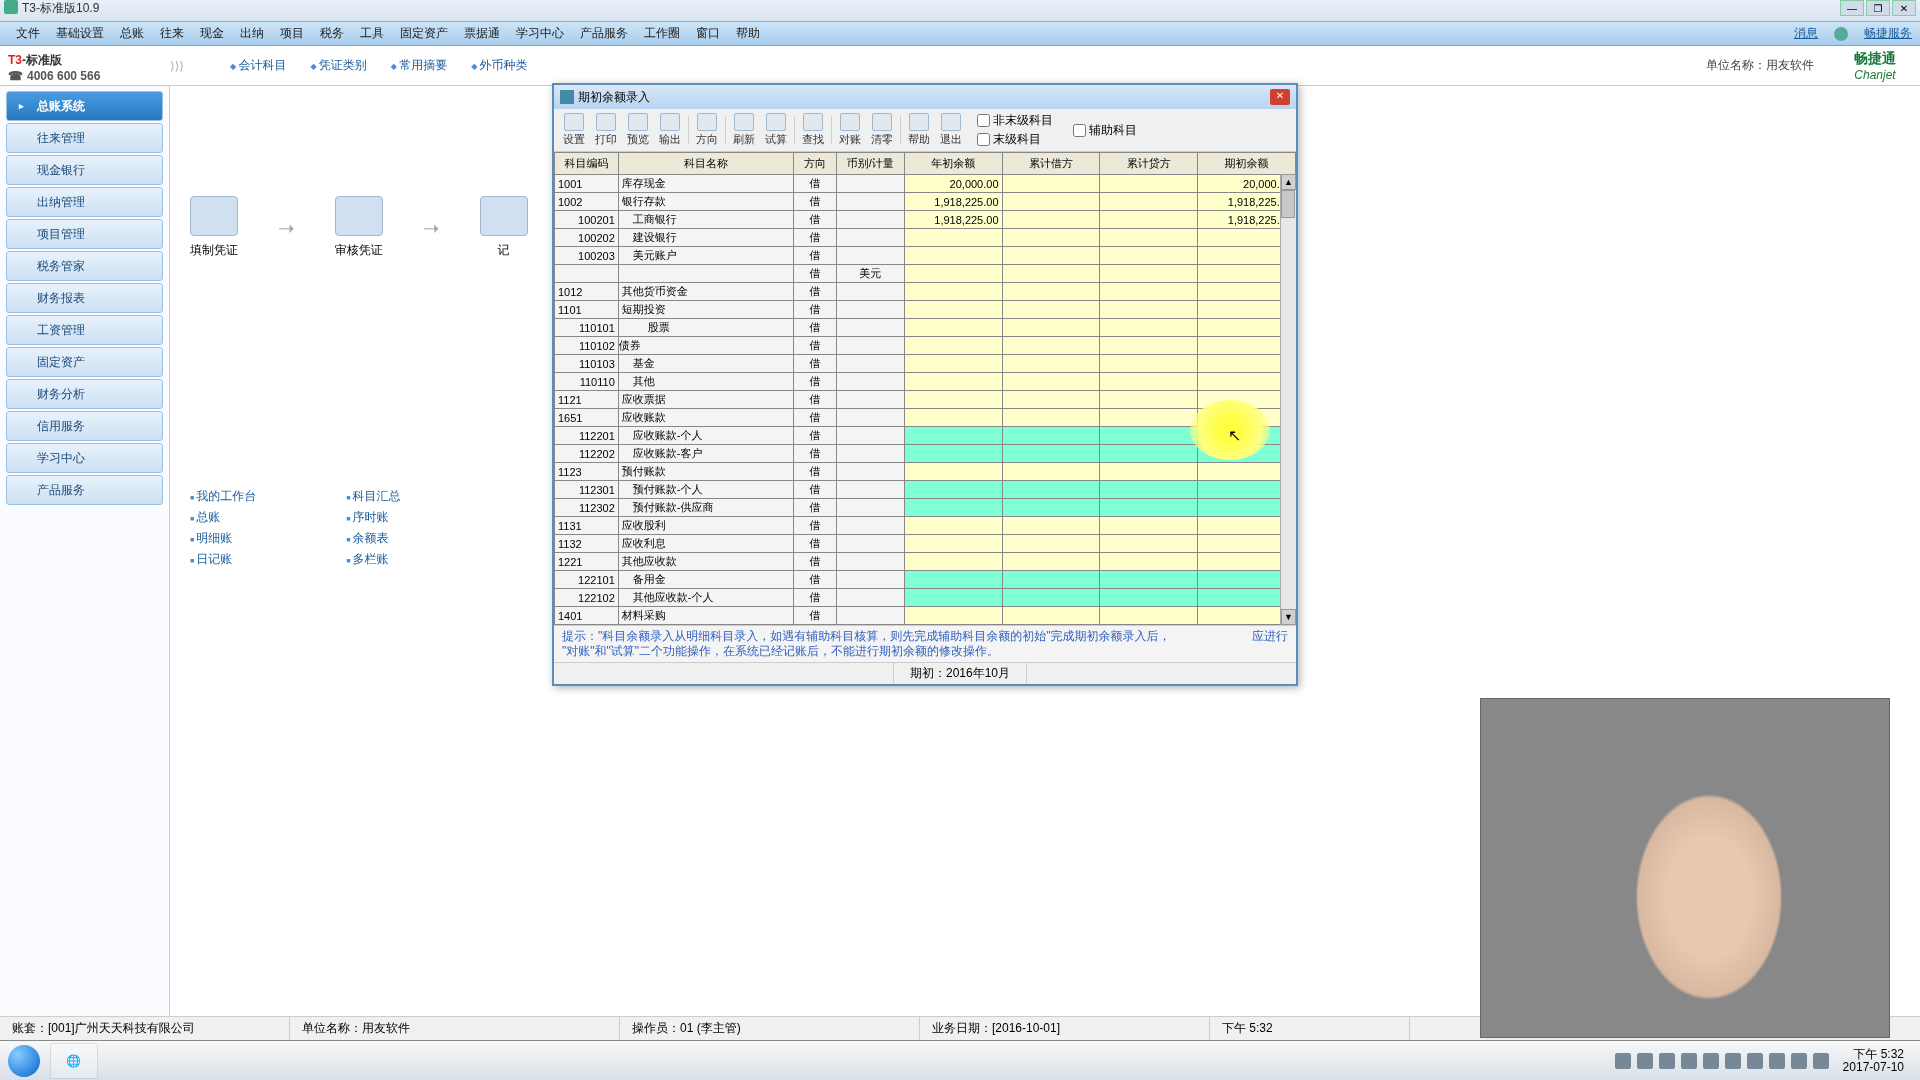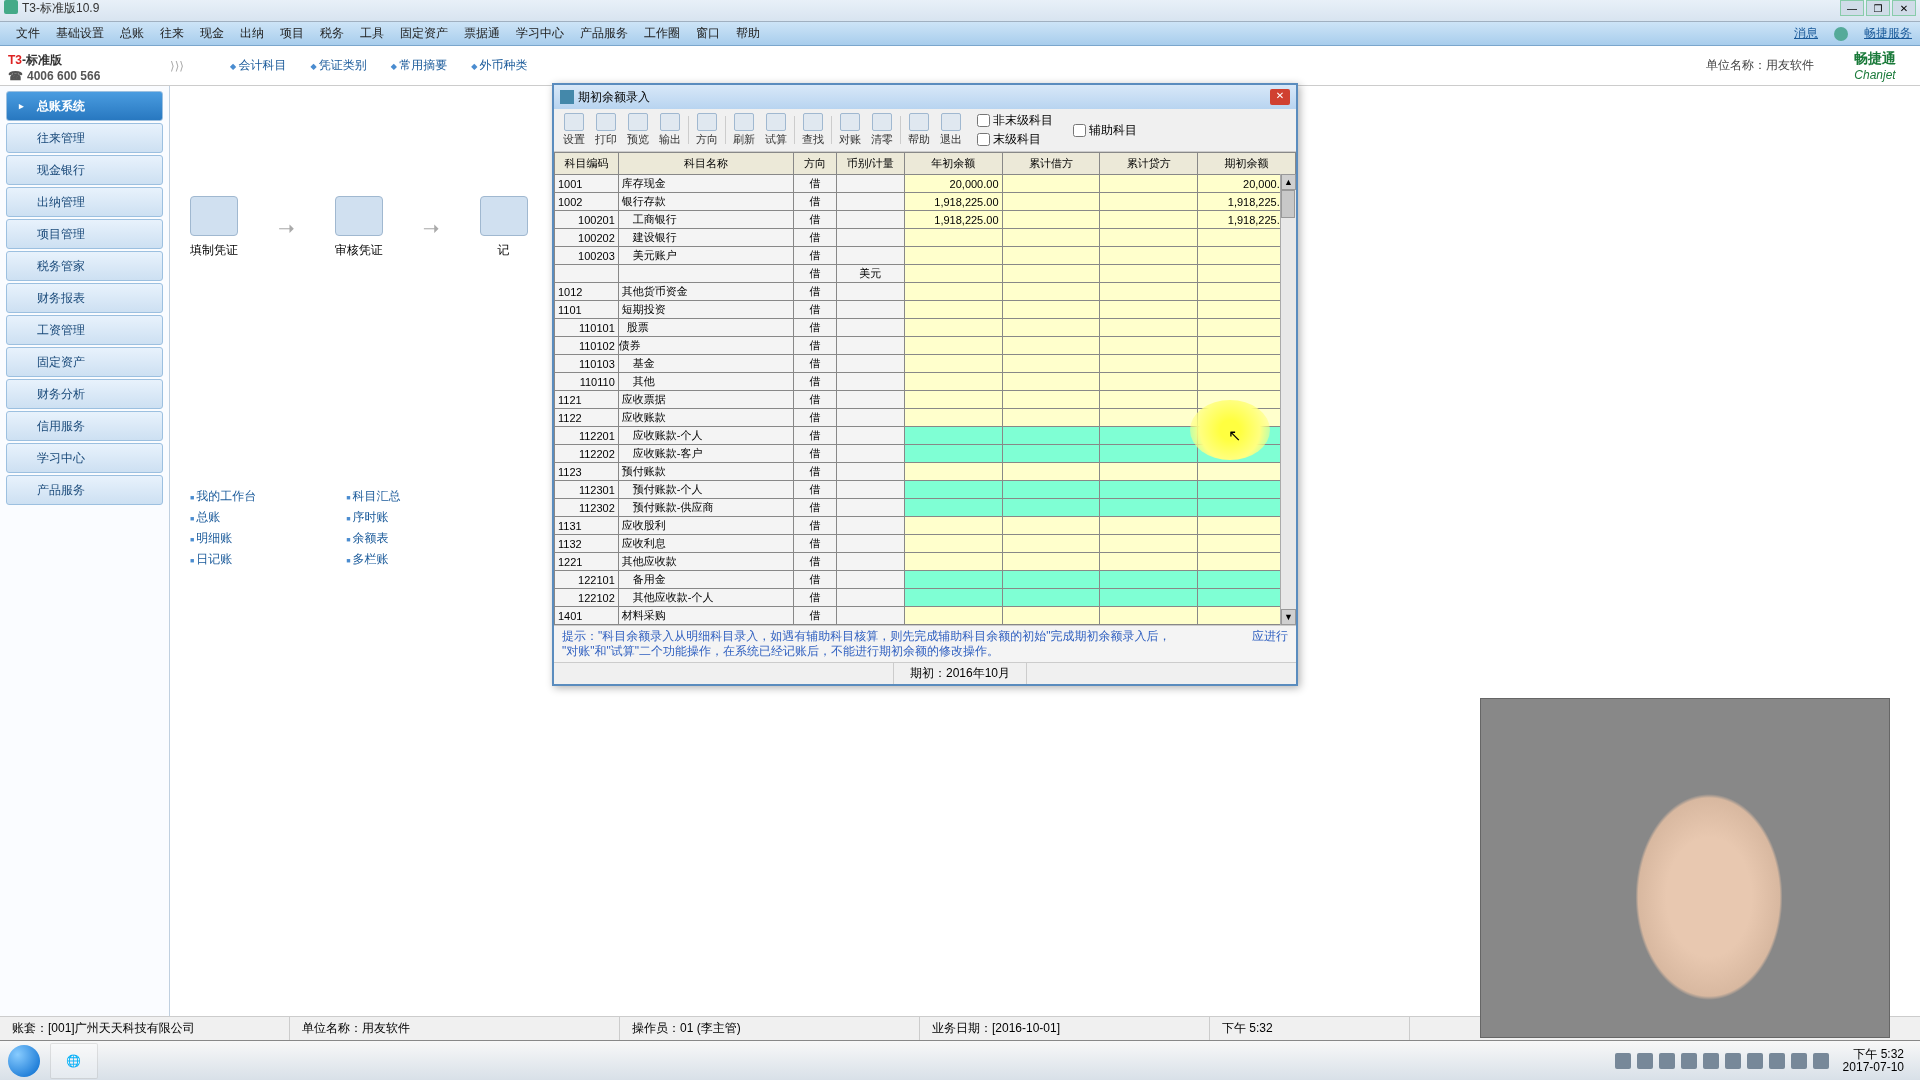--- a/index.html
+++ b/index.html
@@ -403,21 +403,21 @@
             <td class="name" style="">短期投资</td>
             <td class="dir">借</td>
             <td class="dir"></td>
             <td class="num yellow"></td>
             <td class="num yellow"></td>
             <td class="num yellow"></td>
             <td class="num yellow"></td>
           </tr>
           <tr>
             <td class="code" style="text-align:right">110101</td>
-            <td class="name" style="padding-left:8px">股票</td>
+            <td class="name" style="padding-left:29px">股票</td>
             <td class="dir">借</td>
             <td class="dir"></td>
             <td class="num yellow"></td>
             <td class="num yellow"></td>
             <td class="num yellow"></td>
             <td class="num yellow"></td>
           </tr>
           <tr>
             <td class="code" style="text-align:right">110102</td>
             <td class="name" style="padding-left:0">债券</td>
@@ -452,21 +452,21 @@
             <td class="code" style="">1121</td>
             <td class="name" style="">应收票据</td>
             <td class="dir">借</td>
             <td class="dir"></td>
             <td class="num yellow"></td>
             <td class="num yellow"></td>
             <td class="num yellow"></td>
             <td class="num yellow"></td>
           </tr>
           <tr>
-            <td class="code" style="">1122</td>
+            <td class="code" style="">1651</td>
             <td class="name" style="">应收账款</td>
             <td class="dir">借</td>
             <td class="dir"></td>
             <td class="num yellow"></td>
             <td class="num yellow"></td>
             <td class="num yellow"></td>
             <td class="num yellow"></td>
           </tr>
           <tr>
             <td class="code" style="text-align:right">112201</td>

